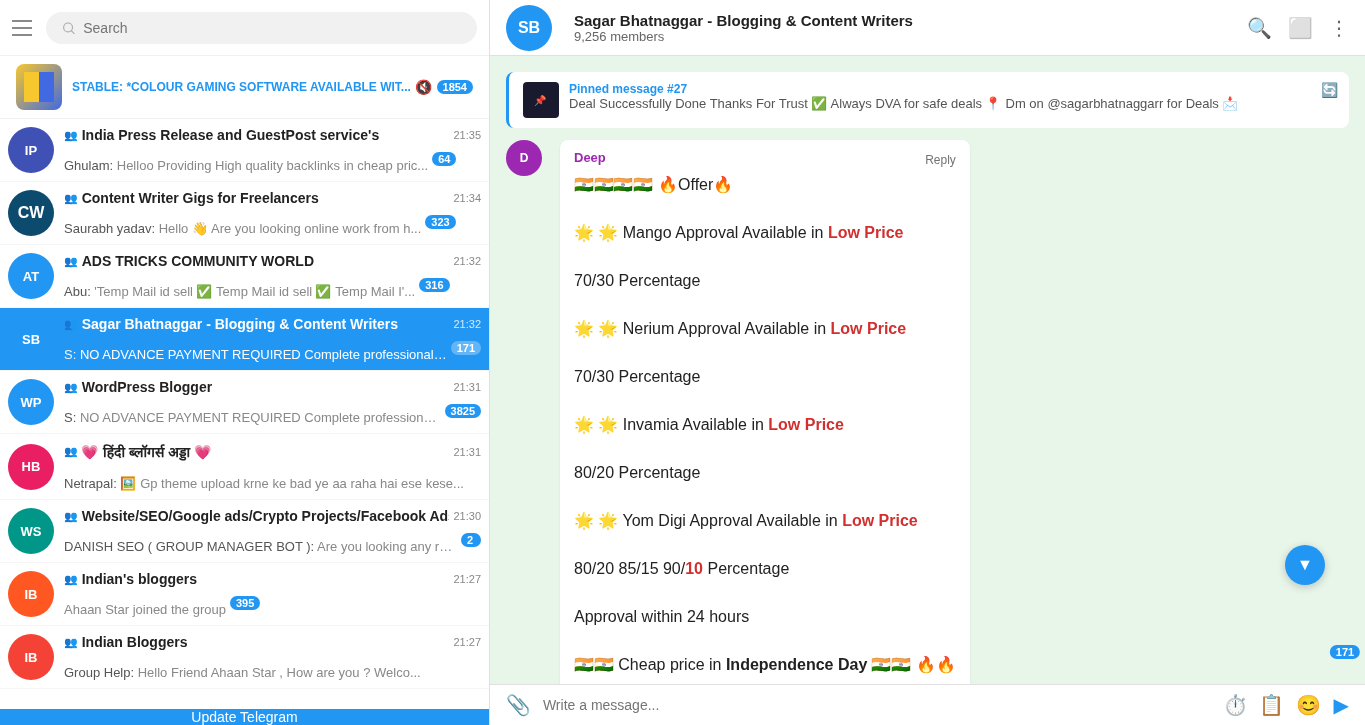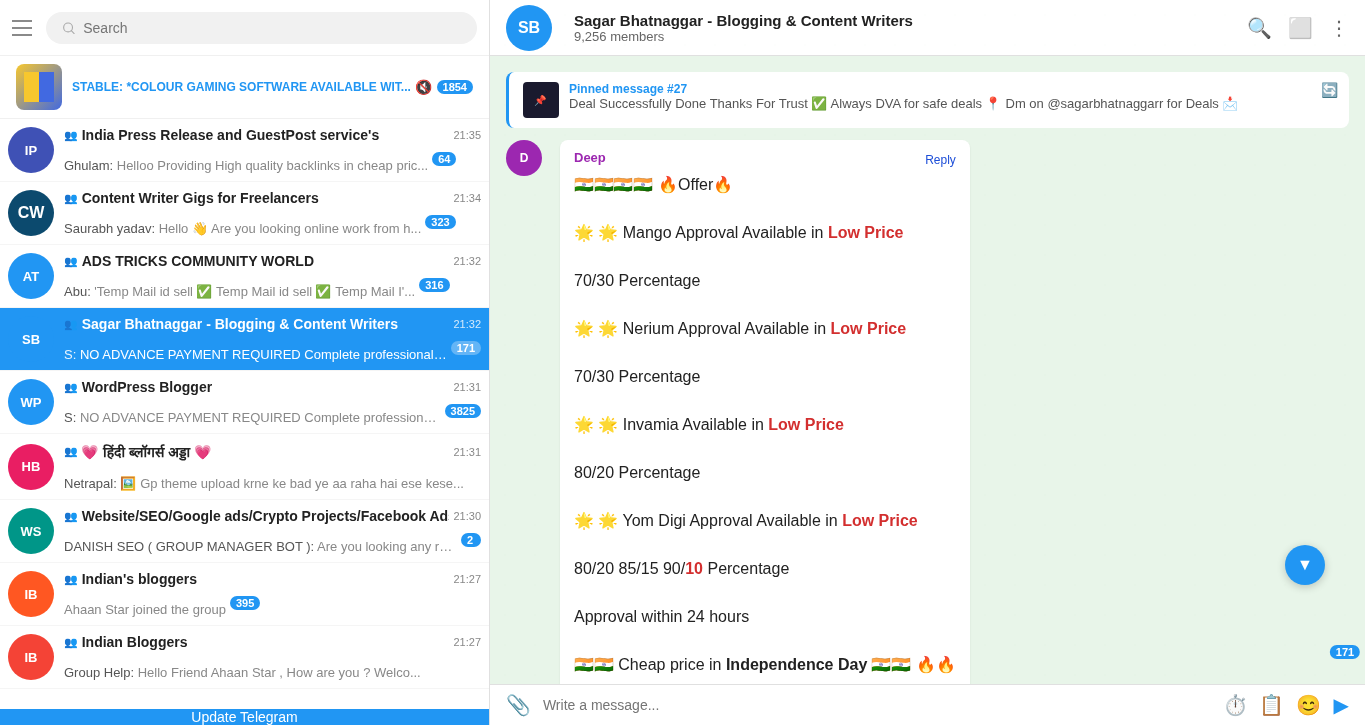--- a/index.html
+++ b/index.html
@@ -67,21 +67,21 @@
     .message-bubble { background: #fff; border-radius: 8px; padding: 10px 14px; max-width: 600px; position: relative; box-shadow: 0 1px 2px rgba(0,0,0,0.1); }
     .message-bubble .sender-name { font-size: 13px; font-weight: 600; margin-bottom: 4px; }
     .message-bubble .msg-text { font-size: 16px; color: #222; line-height: 1.5; }
     .msg-time { font-size: 11px; color: #999; text-align: right; margin-top: 4px; }
 
     .sender-deep { color: #9c27b0; }
 
     .low-price { color: #d32f2f; font-weight: 600; }
 
     
-    .reply-chip { float: right; font-size: 12px; color: #1d4ed8; cursor: pointer; background: none; border: none; }
+    .reply-chip { float: right; font-size: 12px; color: #737373; cursor: pointer; background: none; border: none; }
 
     
     .input-area { background: #fff; display: flex; align-items: center; padding: 8px 16px; gap: 12px; border-top: 1px solid #e0e0e0; position: relative; z-index: 1; }
     .input-field { flex: 1; border: none; outline: none; font-size: 14px; color: #333; background: transparent; }
     .input-icon { font-size: 20px; color: #888; cursor: pointer; }
 
     
     .scroll-bottom { position: absolute; right: 20px; bottom: 70px; background: #2196F3; color: #fff; border-radius: 50%; width: 40px; height: 40px; display: flex; align-items: center; justify-content: center; cursor: pointer; box-shadow: 0 2px 8px rgba(0,0,0,0.2); z-index: 10; }
     .av-blue { background: #2196F3; }
     .av-purple { background: #9C27B0; }

